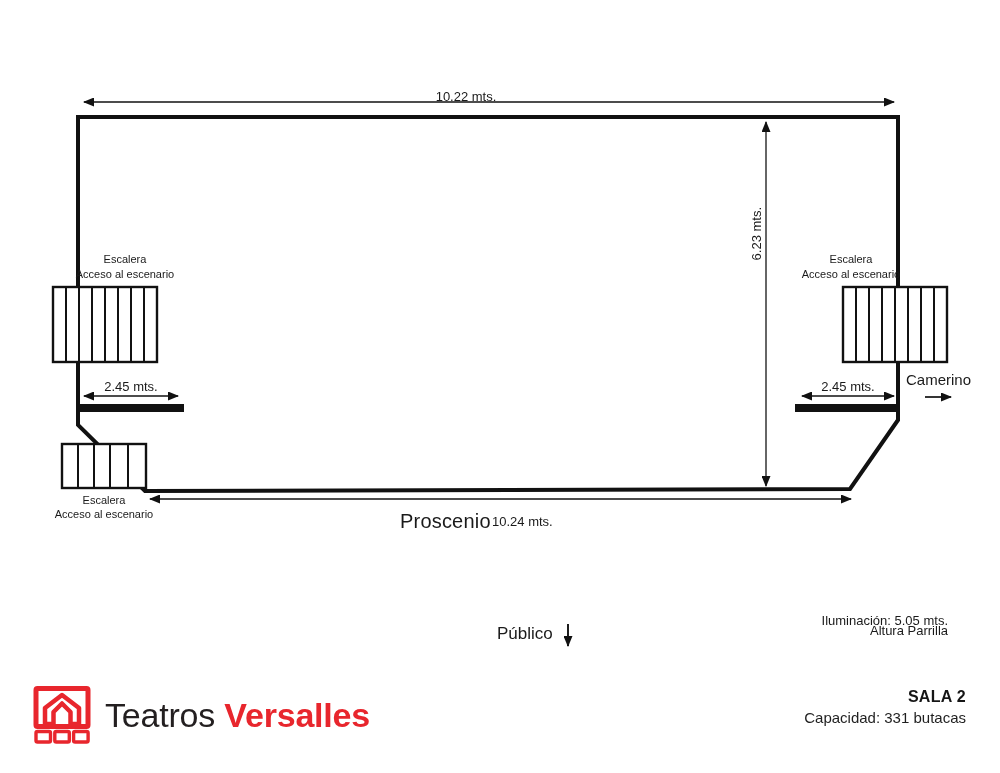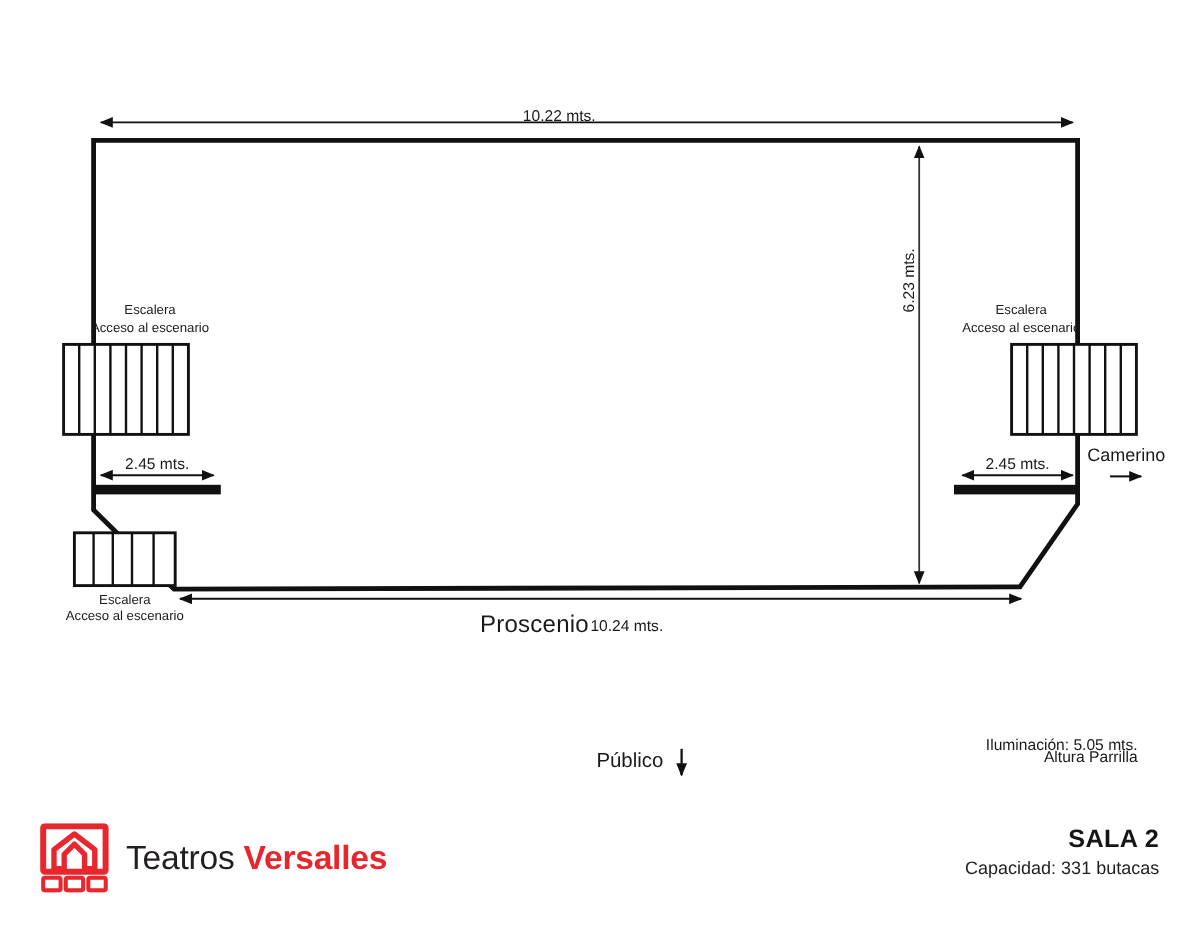--- a/index.html
+++ b/index.html
@@ -51,34 +51,34 @@
 
   #brand {
     position: absolute;
     left: 33px;
     top: 686px;
     display: flex;
     align-items: center;
     gap: 14px;
   }
   #brand-word {
-    font-size: 28px;
+    font-size: 34px;
     letter-spacing: -0.2px;
   }
   #brand-word .b-teatros { color: #231f20; font-weight: 400; }
   #brand-word .b-versalles { color: #e8262d; font-weight: 700; }
 
   #sala-block {
     position: absolute;
     right: 34px;
     top: 688px;
     text-align: right;
   }
   #sala-name {
-    font-size: 21px;
+    font-size: 16px;
     font-weight: 700;
     letter-spacing: .3px;
     color: #161616;
   }
   #sala-cap {
     font-size: 15px;
     color: #1f1f1f;
     margin-top: 3px;
   }
 </style>

